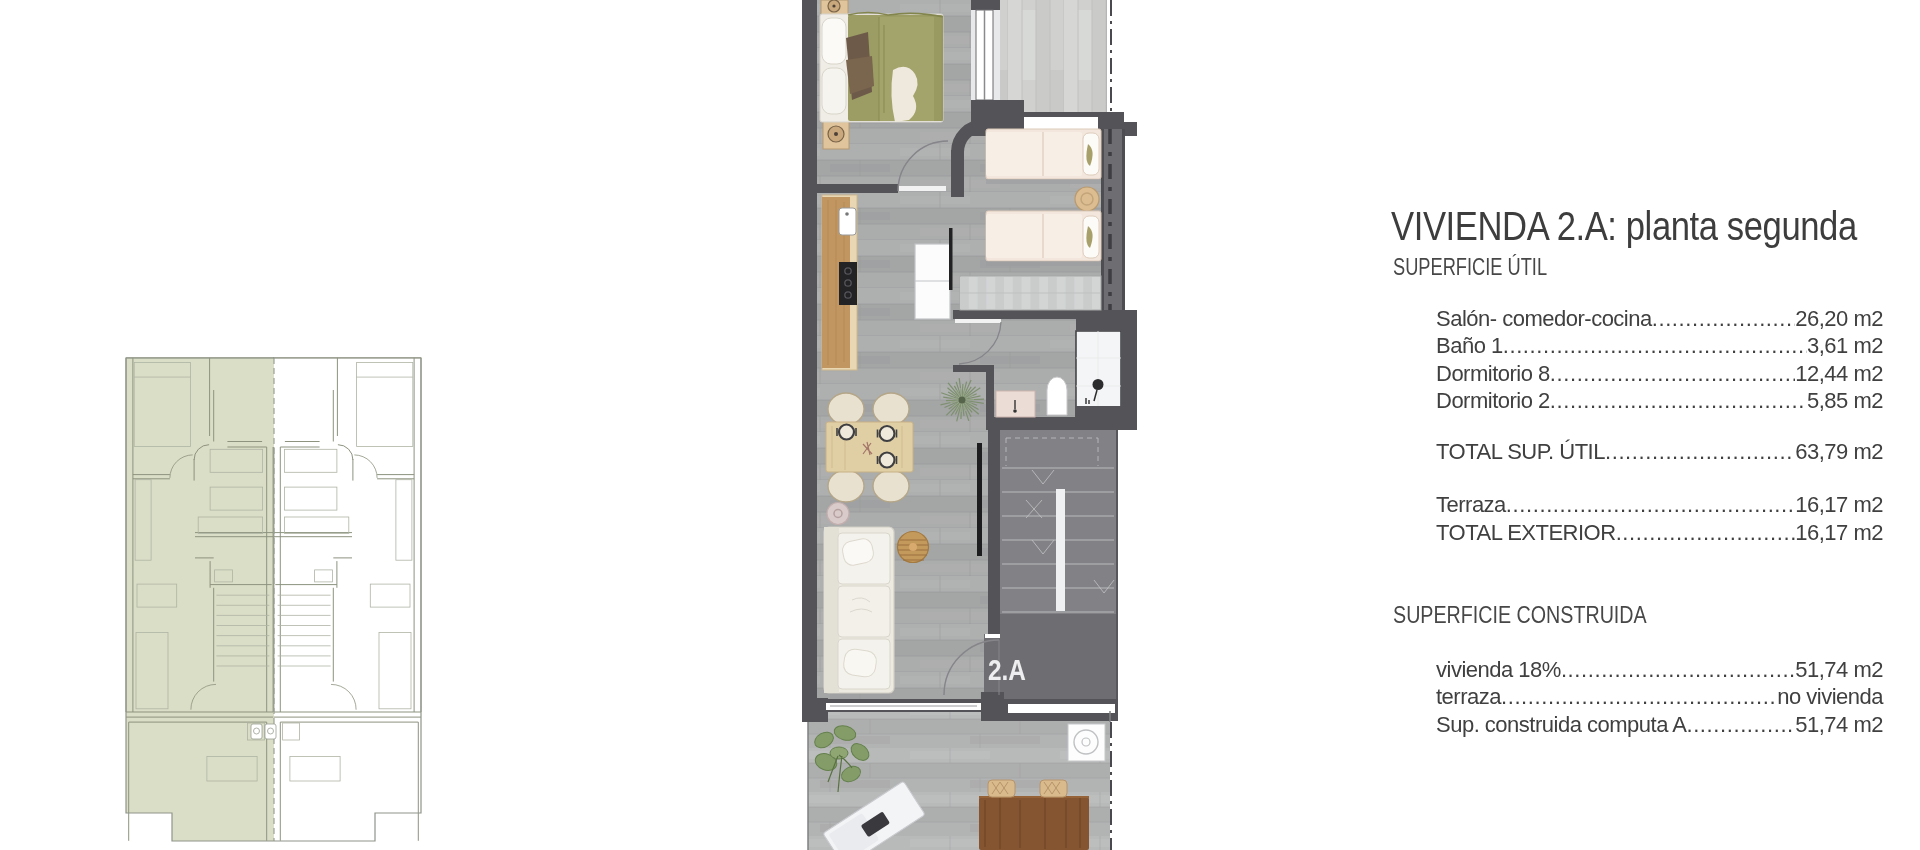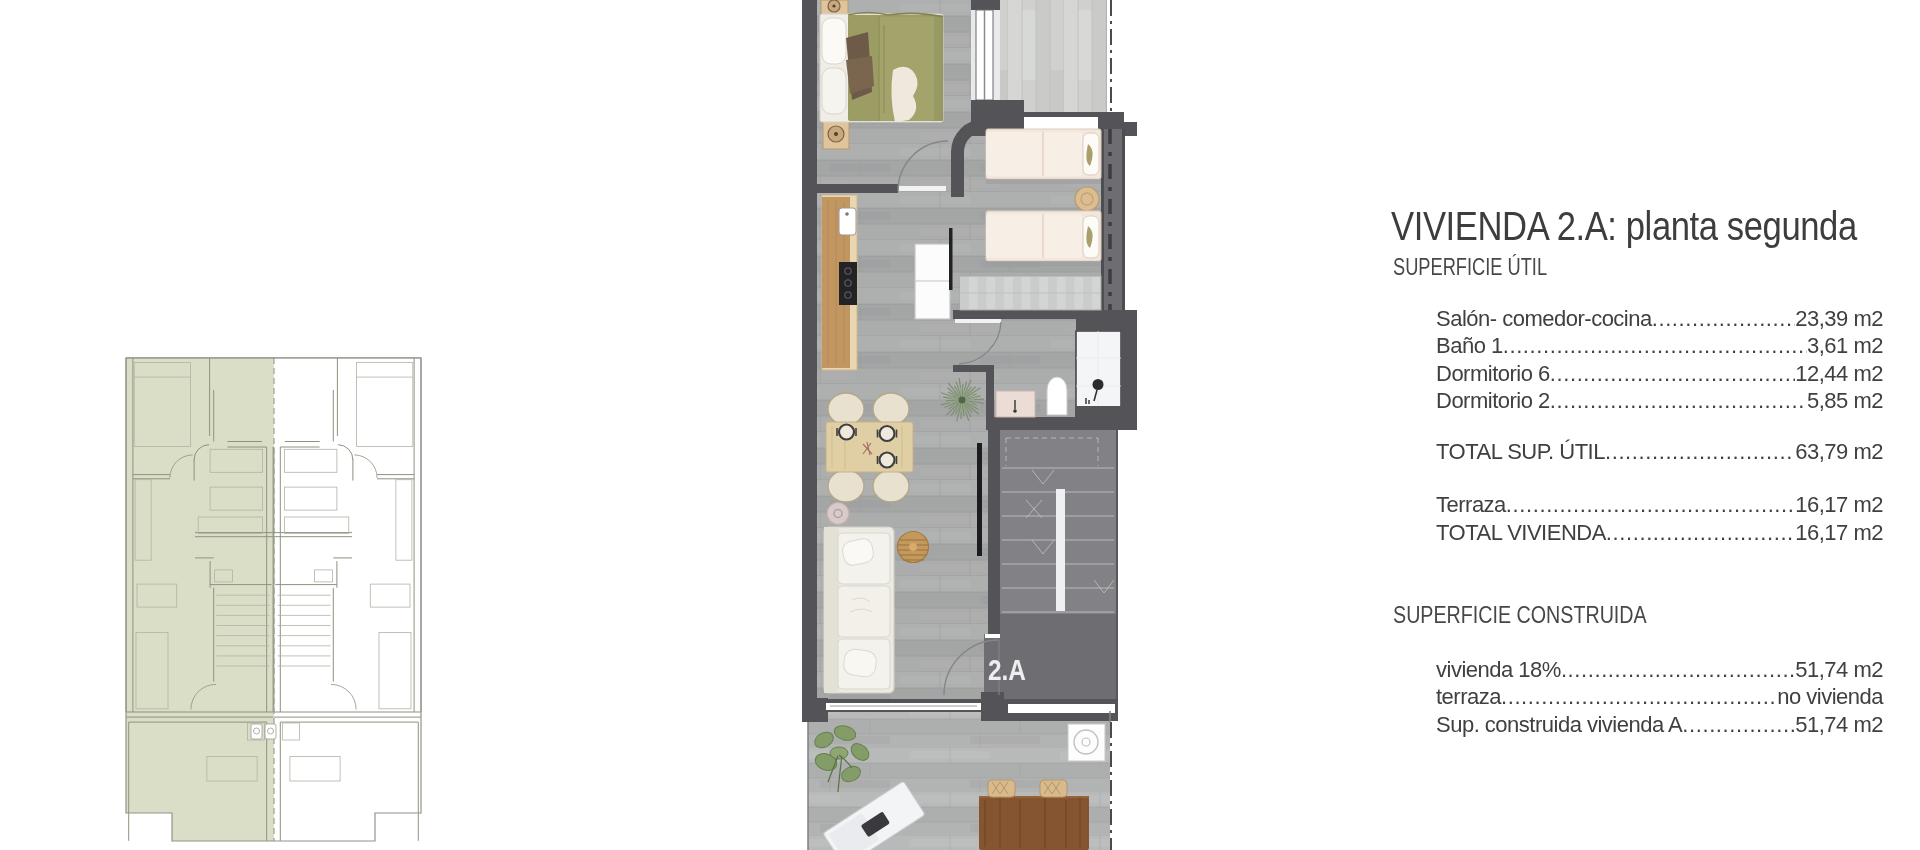--- a/index.html
+++ b/index.html
@@ -524,31 +524,31 @@
 
 <div>
 
 <div class="title">VIVIENDA 2.A: planta segunda</div>
 
 <div class="sub" style="top:253px">SUPERFICIE ÚTIL</div>
 
 <div class="row" style="top:305.5px">
       <span class="lb">Salón- comedor-cocina</span>
       <span class="dt">......................................................................................................................................................</span>
-      <span class="vl">23,39 m2</span>
+      <span class="vl">26,20 m2</span>
     </div>
 
 <div class="row" style="top:333px">
       <span class="lb">Baño 1</span>
       <span class="dt">......................................................................................................................................................</span>
       <span class="vl">3,61 m2</span>
     </div>
 
 <div class="row" style="top:360.5px">
-      <span class="lb">Dormitorio 6</span>
+      <span class="lb">Dormitorio 8</span>
       <span class="dt">......................................................................................................................................................</span>
       <span class="vl">12,44 m2</span>
     </div>
 
 <div class="row" style="top:388px">
       <span class="lb">Dormitorio 2</span>
       <span class="dt">......................................................................................................................................................</span>
       <span class="vl">5,85 m2</span>
     </div>
 
@@ -558,36 +558,36 @@
       <span class="vl">63,79 m2</span>
     </div>
 
 <div class="row" style="top:492px">
       <span class="lb">Terraza</span>
       <span class="dt">......................................................................................................................................................</span>
       <span class="vl">16,17 m2</span>
     </div>
 
 <div class="row" style="top:519.5px">
-      <span class="lb">TOTAL VIVIENDA</span>
+      <span class="lb">TOTAL EXTERIOR</span>
       <span class="dt">......................................................................................................................................................</span>
       <span class="vl">16,17 m2</span>
     </div>
 
 <div class="sub2" style="top:601px">SUPERFICIE CONSTRUIDA</div>
 
 <div class="row" style="top:656.5px">
       <span class="lb">vivienda 18%</span>
       <span class="dt">......................................................................................................................................................</span>
       <span class="vl">51,74 m2</span>
     </div>
 
 <div class="row" style="top:684px">
       <span class="lb">terraza</span>
       <span class="dt">......................................................................................................................................................</span>
       <span class="vl">no vivienda</span>
     </div>
 
 <div class="row" style="top:711.5px">
-      <span class="lb">Sup. construida vivienda A</span>
+      <span class="lb">Sup. construida computa A</span>
       <span class="dt">......................................................................................................................................................</span>
       <span class="vl">51,74 m2</span>
     </div>
 </div>
 </body></html>

